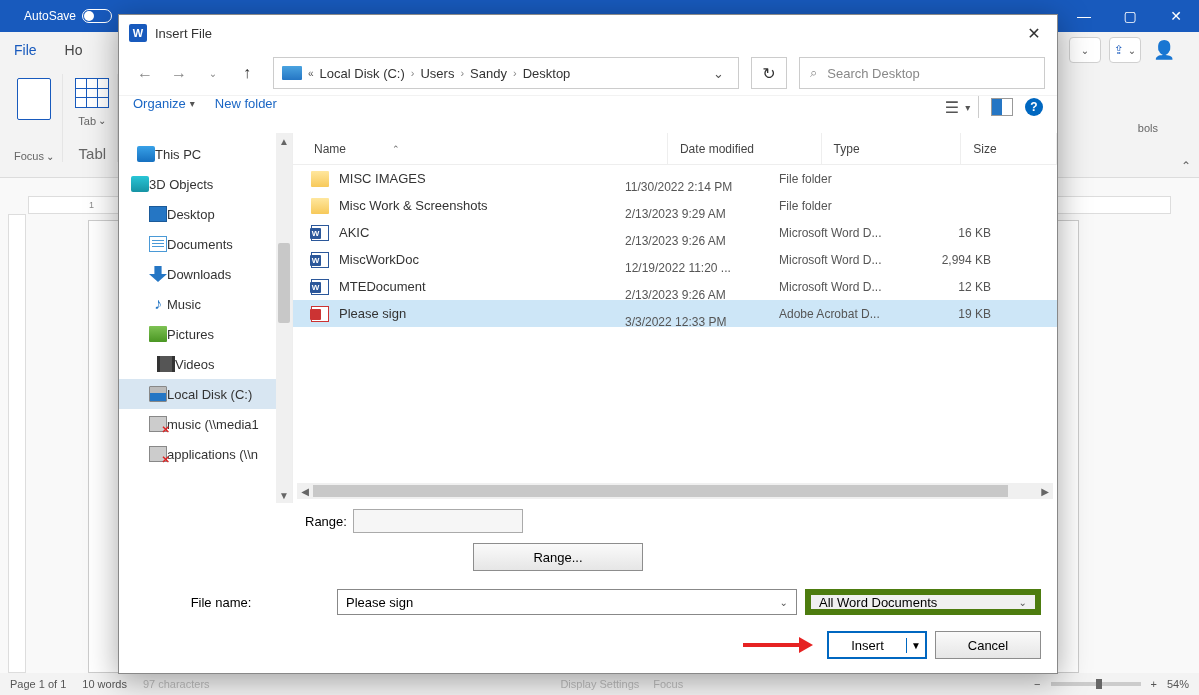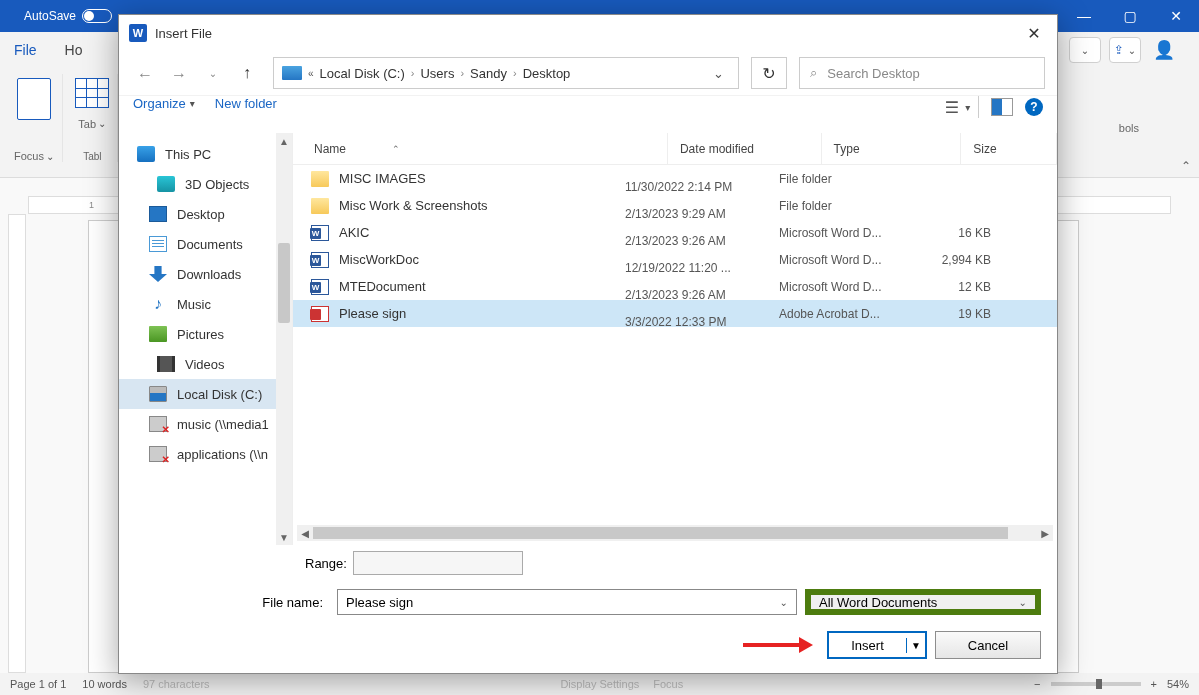--- a/index.html
+++ b/index.html
@@ -65,21 +65,21 @@
 .preview-btn { width:22px; height:18px; border:1px solid #999; display:flex;}
 .preview-btn::before { content:''; width:50%; background:#2576c4;}
 .help-btn { width:18px; height:18px; border-radius:50%; background:#0067c0; color:#fff; display:flex; align-items:center; justify-content:center; font-size:12px; font-weight:bold;}
 
 .explorer-body { flex:1; display:flex; min-height:0; }
 .tree { width:174px; border-right:1px solid #eee; padding:6px 0; font-size:13px; color:#333; overflow:hidden; position:relative;}
 .tree-scroll { position:absolute; right:0; top:0; bottom:0; width:16px; background:#f0f0f0;}
 .tree-scroll .thumb { position:absolute; left:2px; right:2px; top:110px; height:80px; background:#c8c8c8; border-radius:2px;}
 .tree-scroll .arr { position:absolute; left:0; right:0; height:16px; display:flex; align-items:center; justify-content:center; color:#666; font-size:10px;}
 .tree-scroll .arr.up { top:0;} .tree-scroll .arr.down { bottom:0;}
-.tree-item { height:30px; display:flex; align-items:center; padding-left:18px; gap:10px; white-space:nowrap; overflow:hidden; }
+.tree-item { height:30px; display:flex; align-items:center; padding-left:18px; white-space:nowrap; overflow:hidden; }
 .tree-item.selected { background:#d8e6f2; }
 .tree-item .ticon { width:18px; height:16px; flex-shrink:0; }
 .ic-pc { background:linear-gradient(#38a1e8,#1670c0); border-radius:2px; }
 .ic-3d { background:linear-gradient(#29c5d6,#1693a4); border-radius:2px;}
 .ic-desktop { background:#2576c4; border:1px solid #1b5a99;}
 .ic-docs { background:#fff; border:1px solid #4a99d6; position:relative;}
 .ic-docs::after{content:''; position:absolute; left:2px; right:2px; top:3px; height:1px; background:#4a99d6; box-shadow:0 3px #4a99d6, 0 6px #4a99d6;}
 .ic-down { width:14px; height:14px; background:#2576c4; clip-path:polygon(30% 0,70% 0,70% 50%,100% 50%,50% 100%,0 50%,30% 50%);}
 .ic-music { color:#2576c4; font-size:16px; width:18px; text-align:center;}
 .ic-pics { background:linear-gradient(#7ec254,#4a9623); border-radius:1px; position:relative;}
@@ -116,21 +116,21 @@
 .file-hscroll .track { flex:1; height:14px; background:#f0f0f0; position:relative;}
 .file-hscroll .hthumb { position:absolute; left:0; width:96%; top:1px; bottom:1px; background:#c8c8c8;}
 .file-hscroll .harr { width:16px; text-align:center; color:#666; font-size:10px;}
 
 .range-row { display:flex; align-items:center; padding:6px 0 6px 186px; gap:6px; font-size:13px;}
 .range-row input { width:170px; height:24px; border:1px solid #aaa; background:#f6f6f6; padding:0 6px;}
 .range-btn-row { padding:4px 0 10px 354px; }
 .range-btn { width:170px; height:28px; border:1px solid #8d8d8d; background:linear-gradient(#fafafa,#e6e6e6); font-size:13px;}
 
 .filename-row { display:flex; align-items:center; padding:8px 16px 10px 0; gap:8px; font-size:13px;}
-.filename-row .lbl { width:210px; text-align:right; padding-right:6px;}
+.filename-row .lbl { width:210px; text-align:center; padding-right:6px;}
 .filename-combo { flex:1; height:26px; border:1px solid #888; display:flex; align-items:center; padding:0 8px; justify-content:space-between;}
 .filter-combo { width:236px; height:26px; border:6px solid #4d7c0f; background:#f0f0f0; display:flex; align-items:center; justify-content:space-between; padding:0 8px;}
 
 .button-row { display:flex; justify-content:flex-end; padding:6px 16px 14px 0; gap:8px; align-items:center;}
 .arrow-annot { width:70px; height:14px; position:relative; margin-right:6px;}
 .arrow-annot::before { content:''; position:absolute; left:0; right:12px; top:5px; height:4px; background:#e62222;}
 .arrow-annot::after { content:''; position:absolute; right:0; top:-1px; border-left:14px solid #e62222; border-top:8px solid transparent; border-bottom:8px solid transparent;}
 .insert-btn { height:28px; border:2px solid #0067c0; display:flex; align-items:center;}
 .insert-btn .main { width:78px; text-align:center; font-size:13px; border-right:1px solid #0067c0;}
 .insert-btn .dd { width:18px; text-align:center; font-size:10px;}
@@ -182,23 +182,23 @@
         <div></div>
         <div></div>
         <div></div>
         <div></div>
         <div></div>
       </div>
     <div class="ribbon-label">
         <span>Tab</span> 
         <span class="chev">⌄</span>
       </div>
-    <div style="font-size:10px;color:#666;margin-top:12px">Tabl</div>
-  </div>
-  <div style="position:absolute;right:60px;top:54px;font-size:11px;color:#666">bols</div>
+    <div style="font-size:15px;color:#666;margin-top:12px">Tabl</div>
+  </div>
+  <div style="position:absolute;right:41px;top:54px;font-size:11px;color:#666">bols</div>
   <span class="ribbon-collapse">⌃</span>
 </div>
 
 <div class="doc-area"></div>
 <div class="doc-ruler-h">
   <span>1</span>
 </div>
 <div class="doc-ruler-v"></div>
 <div class="doc-page"></div>
 
@@ -263,21 +263,21 @@
       <div class="help-btn">?</div>
     </div>
   </div>
 
   <div class="explorer-body">
     <div class="tree">
       <div class="tree-item">
           <div class="ticon ic-pc"></div>
           <span>This PC</span>
         </div>
-      <div class="tree-item" style="padding-left:38px">
+      <div class="tree-item" style="padding-left:12px">
           <div class="ticon ic-3d"></div>
           <span>3D Objects</span>
         </div>
       <div class="tree-item" style="padding-left:30px">
           <div class="ticon ic-desktop"></div>
           <span>Desktop</span>
         </div>
       <div class="tree-item" style="padding-left:30px">
           <div class="ticon ic-docs"></div>
           <span>Documents</span>
@@ -394,20 +394,23 @@
           </div>
         <div class="harr">▶</div>
       </div>
     </div>
   </div>
 
   <div class="range-row">
     <span>Range:</span>
     <input type="text" style="">
   </div>
+  <div class="range-btn-row">
+    <button class="range-btn">Range...</button>
+  </div>
 
   <div class="filename-row">
     <div class="lbl">File name:</div>
     <div class="filename-combo">
       <span>Please sign</span>
       <span class="chev">⌄</span>
     </div>
     <div class="filter-combo">
       <span>All Word Documents</span>
       <span class="chev">⌄</span>

